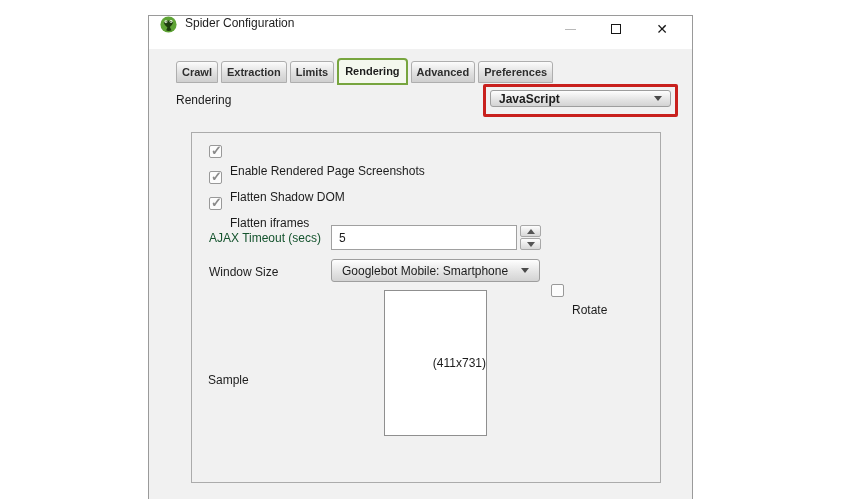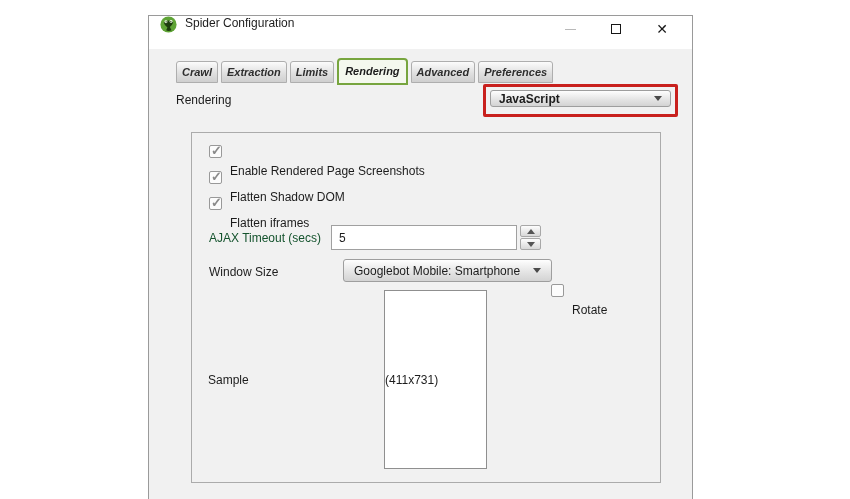--- a/index.html
+++ b/index.html
@@ -18,21 +18,21 @@
   .win-controls { margin-left:auto; display:flex; align-items:center; gap:18px; padding-right:6px; }
   .win-btn { width:28px; height:26px; display:flex; align-items:center; justify-content:center; cursor:default; }
   .min-glyph { width:11px; height:1px; background:#b9b9b9; }
   .max-glyph { width:10px; height:10px; border:1px solid #161616; background:transparent; }
   .close-glyph { font-size:14px; color:#161616; line-height:1; }
 
   
   .tabbar { position:absolute; left:27px; top:42px; display:flex; align-items:flex-end; gap:3px; }
   .tab { font-size:11px; font-weight:bold; color:#2e2e2e; padding:4px 5px;
          background:linear-gradient(#fcfcfc,#dedede 60%,#cfcfcf);
-         border:1px solid #aeaeae; border-radius:3px 3px 0 0; cursor:default; white-space:nowrap;font-style:italic; }
+         border:1px solid #aeaeae; border-radius:3px 3px 0 0; cursor:default; white-space:nowrap; }
   .tab.selected { background:#f4f8ee; border:2px solid #77a53e; color:#1d1d1d;
                   padding:5px 6px 6px 6px; margin-bottom:-2px; border-radius:4px 4px 0 0; }
 
   
   .rendering-label { position:absolute; left:27px; top:77px; font-size:12px; color:#1c1c1c; }
   .combo { display:flex; align-items:center; padding:0 8px;
            background:linear-gradient(#fefefe,#e5e5e5 55%,#d3d3d3);
            border:1px solid #9e9e9e; border-radius:3px; font-size:12px; color:#1c1c1c; cursor:default; }
   .combo .arrow { margin-left:auto; width:0; height:0;
                   border-left:4px solid transparent; border-right:4px solid transparent;
@@ -59,27 +59,27 @@
   .spinner { position:absolute; left:328px; top:92px; width:21px; height:25px;
              display:flex; flex-direction:column; gap:1px; }
   .spin-btn { flex:1; background:linear-gradient(#fdfdfd,#d8d8d8); border:1px solid #a8a8a8;
               border-radius:2px; display:flex; align-items:center; justify-content:center; cursor:default; }
   .tri-up { width:0; height:0; border-left:4px solid transparent; border-right:4px solid transparent;
             border-bottom:5px solid #555555; }
   .tri-down { width:0; height:0; border-left:4px solid transparent; border-right:4px solid transparent;
               border-top:5px solid #555555; }
 
   .winsize-label { position:absolute; left:17px; top:132px; font-size:12px; color:#1c1c1c; }
-  .combo-winsize { position:absolute; left:139px; top:126px; width:209px; height:23px; padding:0 10px;margin-left:12px; }
+  .combo-winsize { position:absolute; left:139px; top:126px; width:209px; height:23px; padding:0 10px; }
   .rotate-wrap { position:absolute; left:359px; top:130px; display:flex; align-items:center; }
 
   .sample-label { position:absolute; left:16px; top:240px; font-size:12px; color:#1c1c1c; }
-  .sample-box { position:absolute; left:192px; top:157px; width:103px; height:179px;
+  .sample-box { position:absolute; left:192px; top:157px; width:103px; height:146px;
                 background:#ffffff; border:1px solid #8f8f8f;
-                display:flex; align-items:center; justify-content:flex-start;
+                display:flex; align-items:center; justify-content:flex-end;
                 font-size:12px; color:#1c1c1c; }
 </style>
 </head>
 <body>
 
 <div class="dialog">
 
   <div class="titlebar">
     <svg class="app-icon" viewBox="0 0 16 16">
       <circle cx="8" cy="8" r="7.6" fill="#5fa436"></circle>

